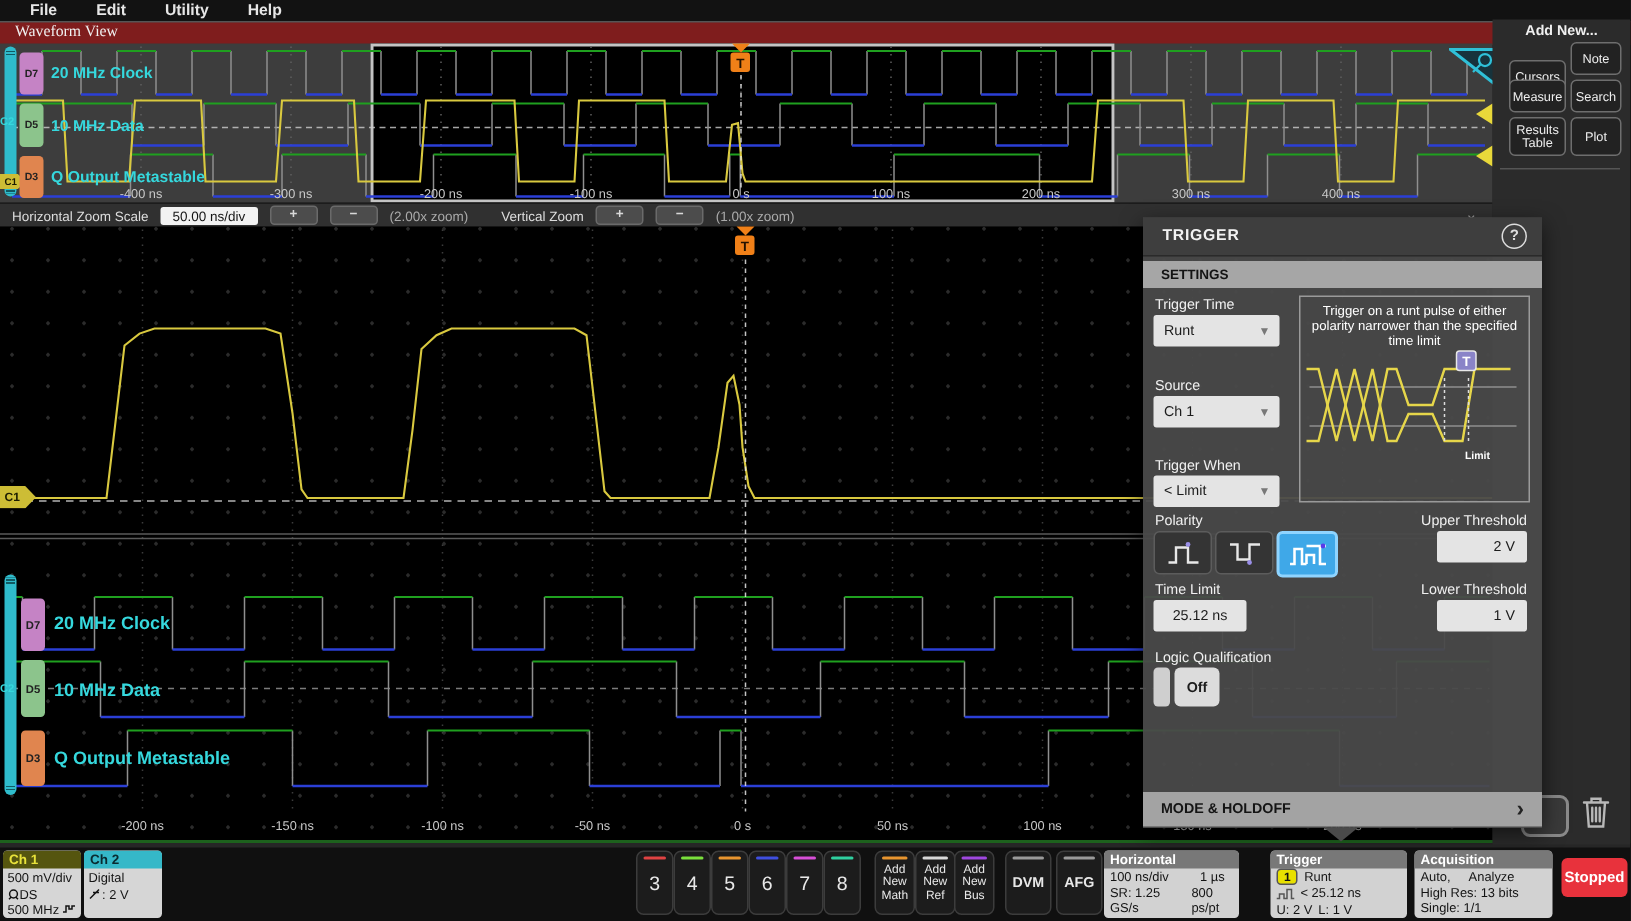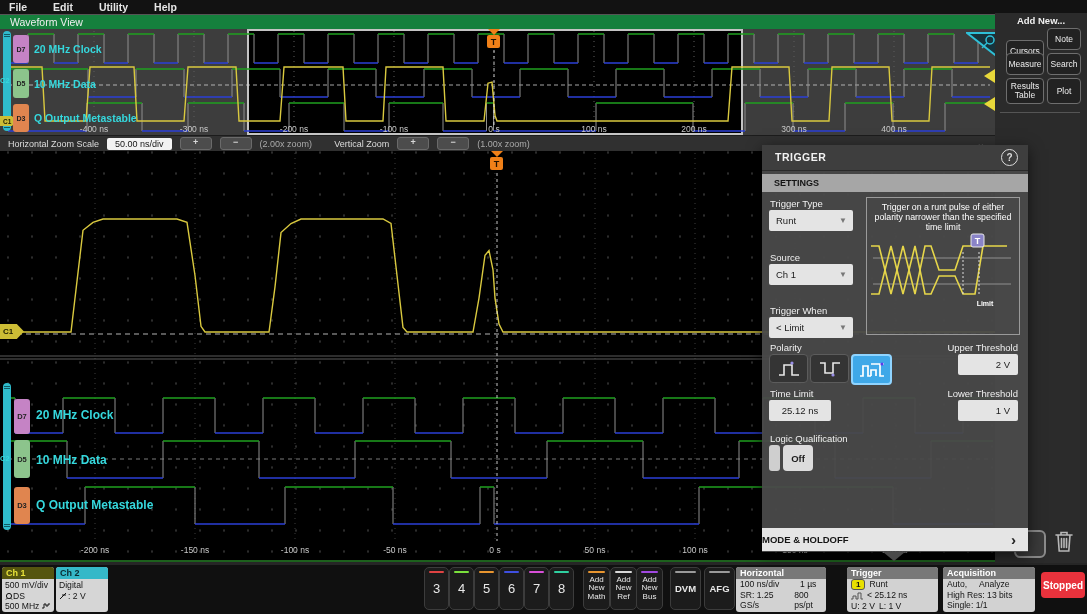--- a/index.html
+++ b/index.html
@@ -1,22 +1,22 @@
 <!DOCTYPE html>
 <html><head>
 <meta charset="utf-8">
 <style>
   html,body{margin:0;padding:0;background:#1a1a1a;}
   .screen{position:relative;width:1087px;height:614px;background:#262626;overflow:hidden;
     font-family:"Liberation Sans","DejaVu Sans",sans-serif;-webkit-font-smoothing:antialiased;}
   
   .menubar{position:absolute;left:0;top:0;width:1087px;height:14px;background:#121212;
-    display:flex;align-items:center;gap:26px;padding-left:9px;box-sizing:border-box;}
+    display:flex;align-items:center;gap:26px;padding-left:20px;box-sizing:border-box;}
   .menubar span{font-size:10.5px;font-weight:bold;color:#e6e6e6;cursor:default;}
-  .tabbar{position:absolute;left:0;top:14px;width:1087px;height:15px;background:#15803d;border-top:1px solid #555;}
+  .tabbar{position:absolute;left:0;top:14px;width:1087px;height:15px;background:#7f1d1d;border-top:1px solid #555;font-family:Liberation Serif, serif;}
   .tabbar span{position:absolute;left:10px;top:1px;font-size:10.5px;color:#f0f0f0;}
   
   .ov-pane{position:absolute;left:0;top:29px;width:995px;height:106px;background:#3d3d3d;}
   .zoom-box{position:absolute;left:247px;top:0px;width:492px;height:102px;background:#000;border:2px solid #c4c4c4;}
   .pane-svg{position:absolute;left:0;top:0;}
   .tickrow span{position:absolute;transform:translateX(-50%);font-size:8.5px;color:#c8c8c8;white-space:nowrap;}
   
   .dbadge{position:absolute;border-radius:3px;color:#222;font-size:7px;font-weight:bold;
     display:flex;align-items:center;justify-content:center;}
   .chan-label{position:absolute;font-weight:bold;color:#35d8dd;white-space:nowrap;}
@@ -69,22 +69,22 @@
   .tp-val{position:absolute;height:21px;background:#e4e4e4;border-radius:2px;color:#1c1c1c;
     font-size:9.5px;line-height:21px;box-sizing:border-box;}
   .diag{position:absolute;left:104px;top:52px;width:152px;height:136px;border:1px solid #9a9a9a;}
   .diag .txt{padding:4px 6px 0 6px;font-size:8.8px;color:#fff;text-align:center;line-height:1.15;}
   .pol-btn{position:absolute;width:37px;height:27px;background:#343434;border:1px solid #5c5c5c;border-radius:4px;
     display:flex;align-items:center;justify-content:center;}
   .pol-btn.sel{background:#3fa8e8;border:2px solid #8fd4ff;}
   .toggle-track{position:absolute;width:11px;height:26px;background:#cfcfcf;border-radius:3px;}
   .off-btn{position:absolute;width:30px;height:26px;background:#dcdcdc;border-radius:4px;color:#1c1c1c;
     font-size:9.5px;font-weight:bold;display:flex;align-items:center;justify-content:center;}
-  .tp-foot{position:absolute;left:0;bottom:1px;width:100%;height:23px;background:#e5e5e5;color:#141414;
-    font-size:9.5px;font-weight:bold;line-height:23px;box-sizing:border-box;}
+  .tp-foot{position:absolute;left:0;bottom:1px;width:100%;height:23px;background:#a3a3a3;color:#141414;
+    font-size:9.5px;font-weight:bold;line-height:23px;padding-left:12px;box-sizing:border-box;}
   .tp-foot .chev{position:absolute;right:12px;top:0;font-size:15px;font-weight:bold;color:#222;}
   .tp-tail{position:absolute;left:883px;top:552px;width:0;height:0;z-index:10;
     border-left:11px solid transparent;border-right:11px solid transparent;border-top:9px solid #4a4a4a;}
   
   .bottombar{position:absolute;left:0;top:565px;width:1087px;height:49px;background:#101010;z-index:20;}
   .chbadge{position:absolute;top:2px;width:52px;height:45px;border-radius:3px;overflow:hidden;background:#d6d6d6;}
   .chbadge .hd{height:12px;font-size:9px;font-weight:bold;line-height:12px;padding-left:4px;}
   .chbadge .bd{font-size:8.6px;color:#141414;line-height:10.5px;padding:1px 0 0 3px;}
   .numbtn{position:absolute;top:2px;width:23px;height:41px;background:#1c1c1c;border:1px solid #3c3c3c;border-radius:5px;
     color:#e8e8e8;font-size:13px;display:flex;align-items:center;justify-content:center;}
@@ -275,21 +275,21 @@
     <path d="M5,7 h16 M10,7 V4.5 h6 V7 M7,7 l1.2,16 h9.6 L19,7 M10.5,10.5 v9 M13,10.5 v9 M15.5,10.5 v9" stroke="#b8b8b8" stroke-width="1.6" fill="none" stroke-linecap="round"></path>
   </svg>
 
   <div class="tpanel">
     <div class="tp-head">
       <span class="title">TRIGGER</span>
       <span class="help-circ">?</span>
     </div>
     <div class="tp-section" style="top:29px;">SETTINGS</div>
 
-    <span class="tp-lbl" style="left:8px;top:53px;">Trigger Type</span>
+    <span class="tp-lbl" style="left:8px;top:53px;">Trigger Time</span>
     <div class="tp-drop" style="left:7px;top:65px;">
       <span>Runt</span><i>▼</i>
     </div>
     <span class="tp-lbl" style="left:8px;top:107px;">Source</span>
     <div class="tp-drop" style="left:7px;top:119px;">
       <span>Ch 1</span><i>▼</i>
     </div>
     <span class="tp-lbl" style="left:8px;top:160px;">Trigger When</span>
     <div class="tp-drop" style="left:7px;top:172px;">
       <span>&lt; Limit</span><i>▼</i>

